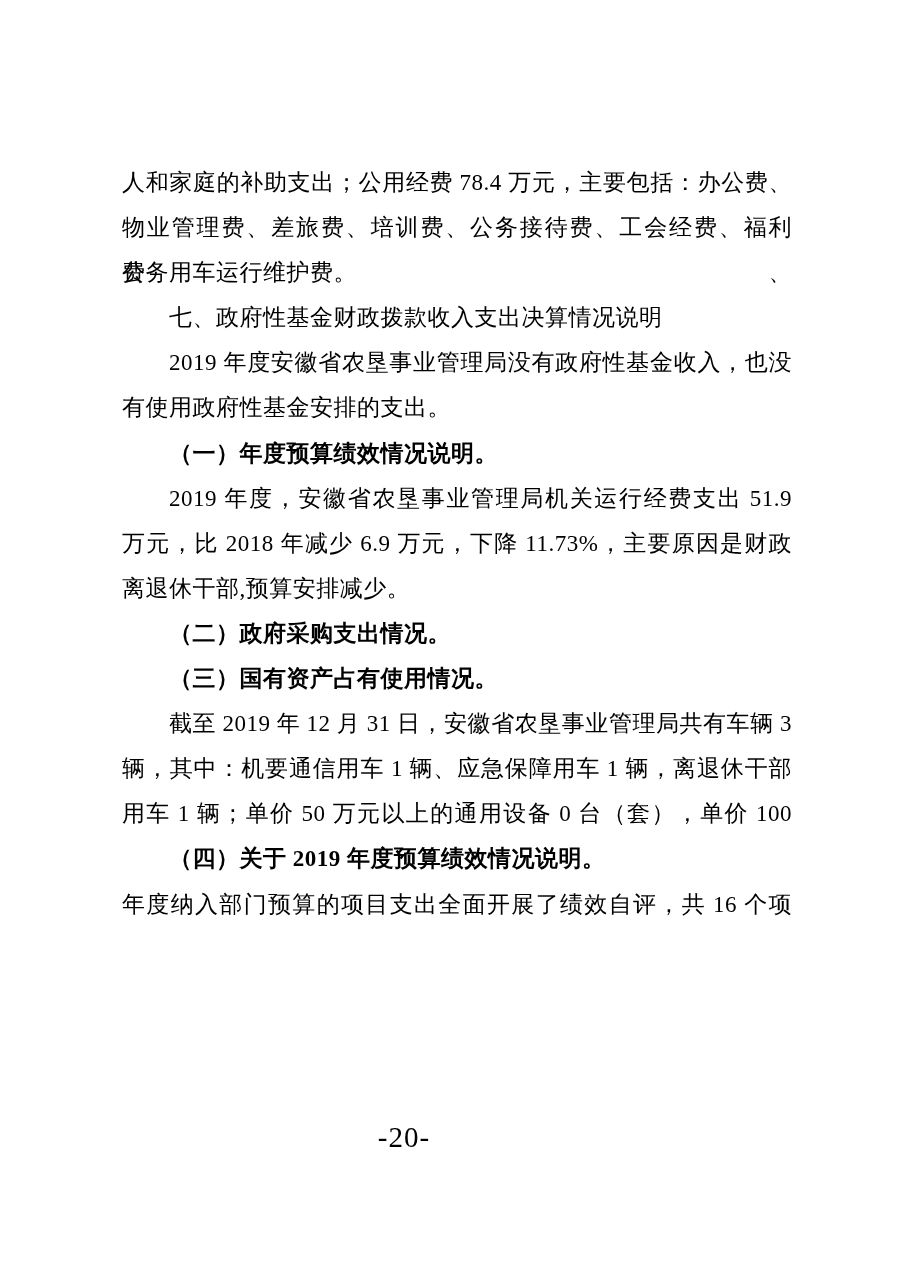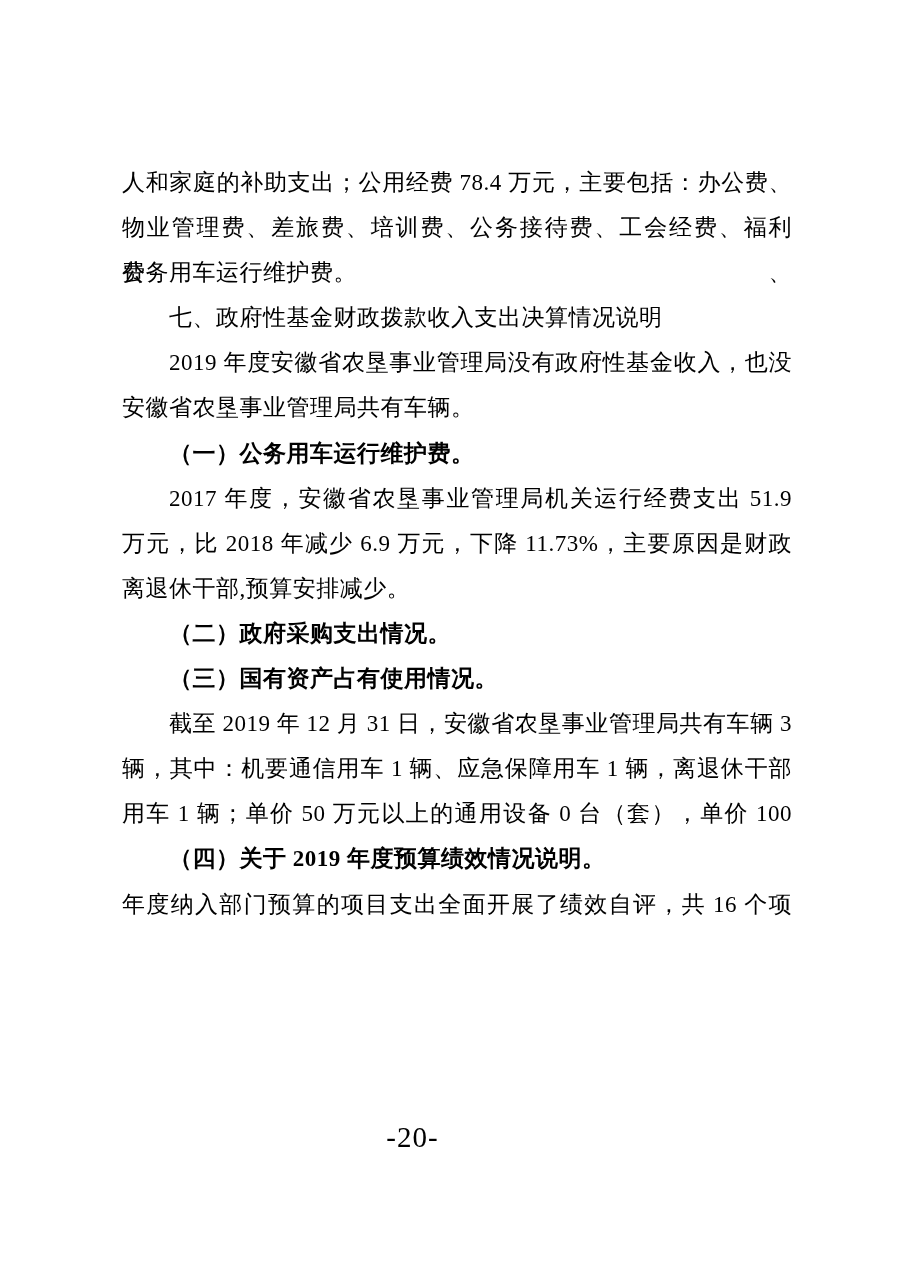--- a/index.html
+++ b/index.html
@@ -8,21 +8,20 @@
     background: #ffffff;
   }
   .page {
     position: relative;
     width: 808px;
     height: 1271px;
     background: #ffffff;
     color: #000000;
     font-family: "Liberation Serif", "DejaVu Serif", serif;
     overflow: hidden;
-    padding-left: 17px;
   }
   .text-block {
     position: absolute;
     left: 122px;
     top: 160px;
     width: 670px;
   }
   .ln {
     height: 45.1px;
     line-height: 45.1px;
@@ -58,23 +57,23 @@
 </head>
 <body>
 
 <div class="page">
   <div class="text-block">
     <div class="ln j">人和家庭的补助支出；公用经费 78.4 万元，主要包括：办公费、</div>
     <div class="ln j">物业管理费、差旅费、培训费、公务接待费、工会经费、福利费、</div>
     <div class="ln">公务用车运行维护费。</div>
     <div class="ln ind">七、政府性基金财政拨款收入支出决算情况说明</div>
     <div class="ln ind j">2019 年度安徽省农垦事业管理局没有政府性基金收入，也没</div>
-    <div class="ln">安徽省农垦事业管理局共有车辆。</div>
-    <div class="ln ind bold">（一）公务用车运行维护费。</div>
-    <div class="ln ind j">2017 年度，安徽省农垦事业管理局机关运行经费支出 51.9</div>
+    <div class="ln">有使用政府性基金安排的支出。</div>
+    <div class="ln ind bold">（一）年度预算绩效情况说明。</div>
+    <div class="ln ind j">2019 年度，安徽省农垦事业管理局机关运行经费支出 51.9</div>
     <div class="ln j">万元，比 2018 年减少 6.9 万元，下降 11.73%，主要原因是财政</div>
     <div class="ln">离退休干部,预算安排减少。</div>
     <div class="ln ind bold">（二）政府采购支出情况。</div>
     <div class="ln ind bold">（三）国有资产占有使用情况。</div>
     <div class="ln ind j">截至 2019 年 12 月 31 日，安徽省农垦事业管理局共有车辆 3</div>
     <div class="ln j">辆，其中：机要通信用车 1 辆、应急保障用车 1 辆，离退休干部</div>
     <div class="ln j">用车 1 辆；单价 50 万元以上的通用设备 0 台（套），单价 100</div>
     <div class="ln ind bold">（四）关于 2019 年度预算绩效情况说明。</div>
     <div class="ln j">年度纳入部门预算的项目支出全面开展了绩效自评，共 16 个项</div>
   </div>

